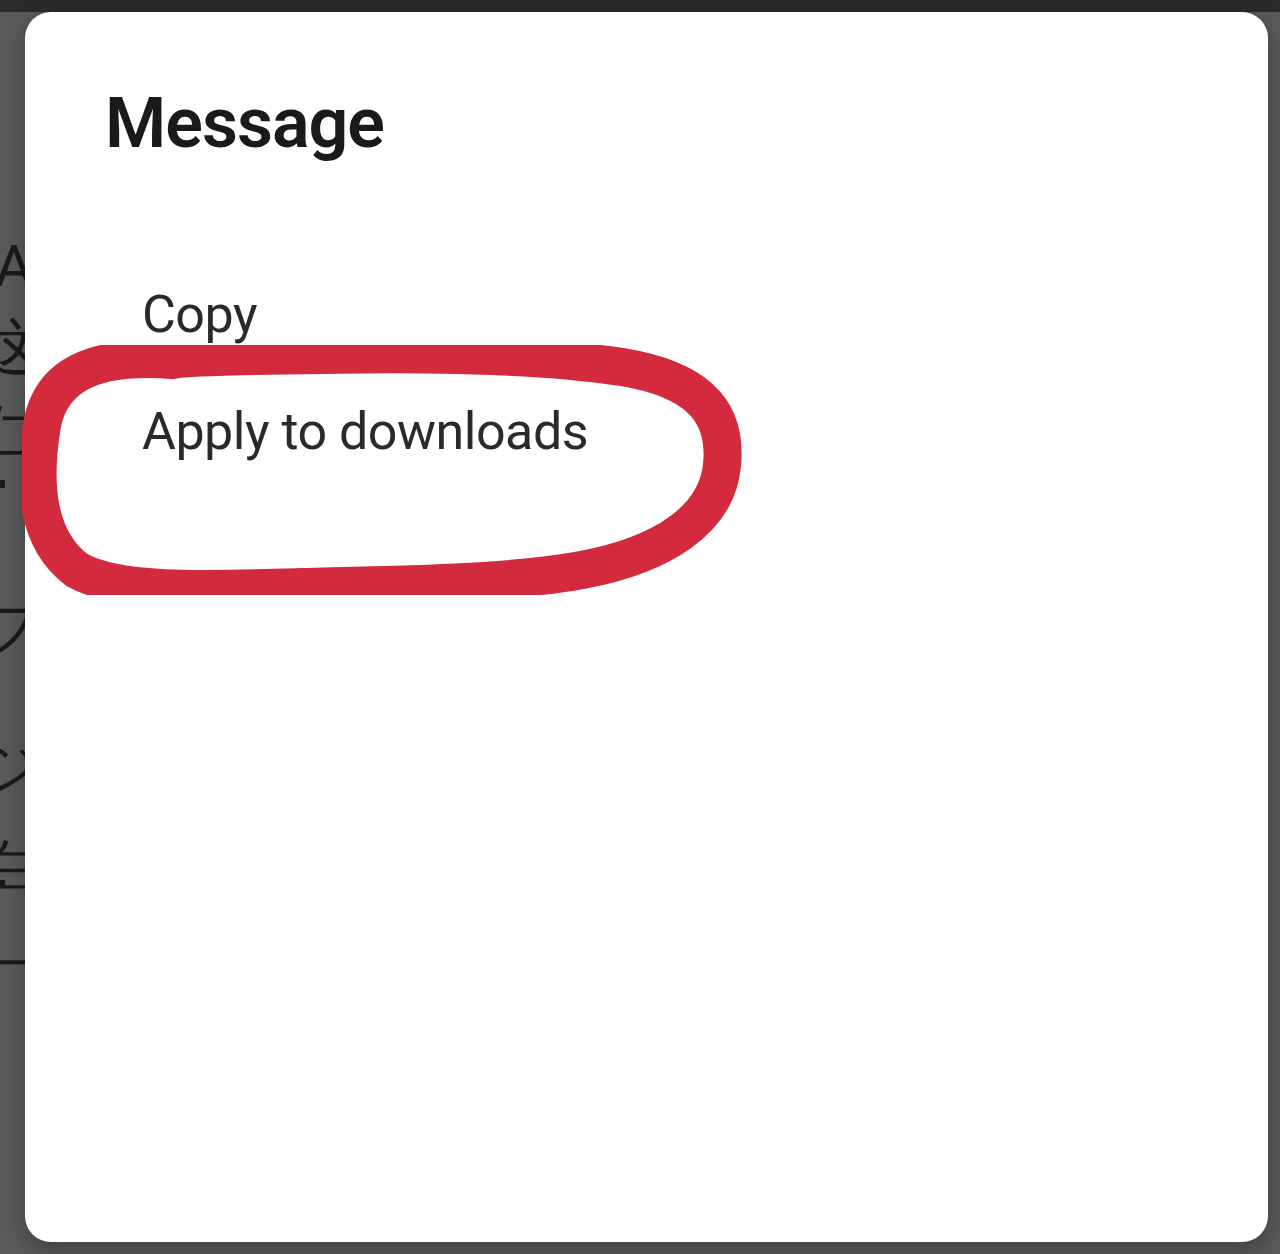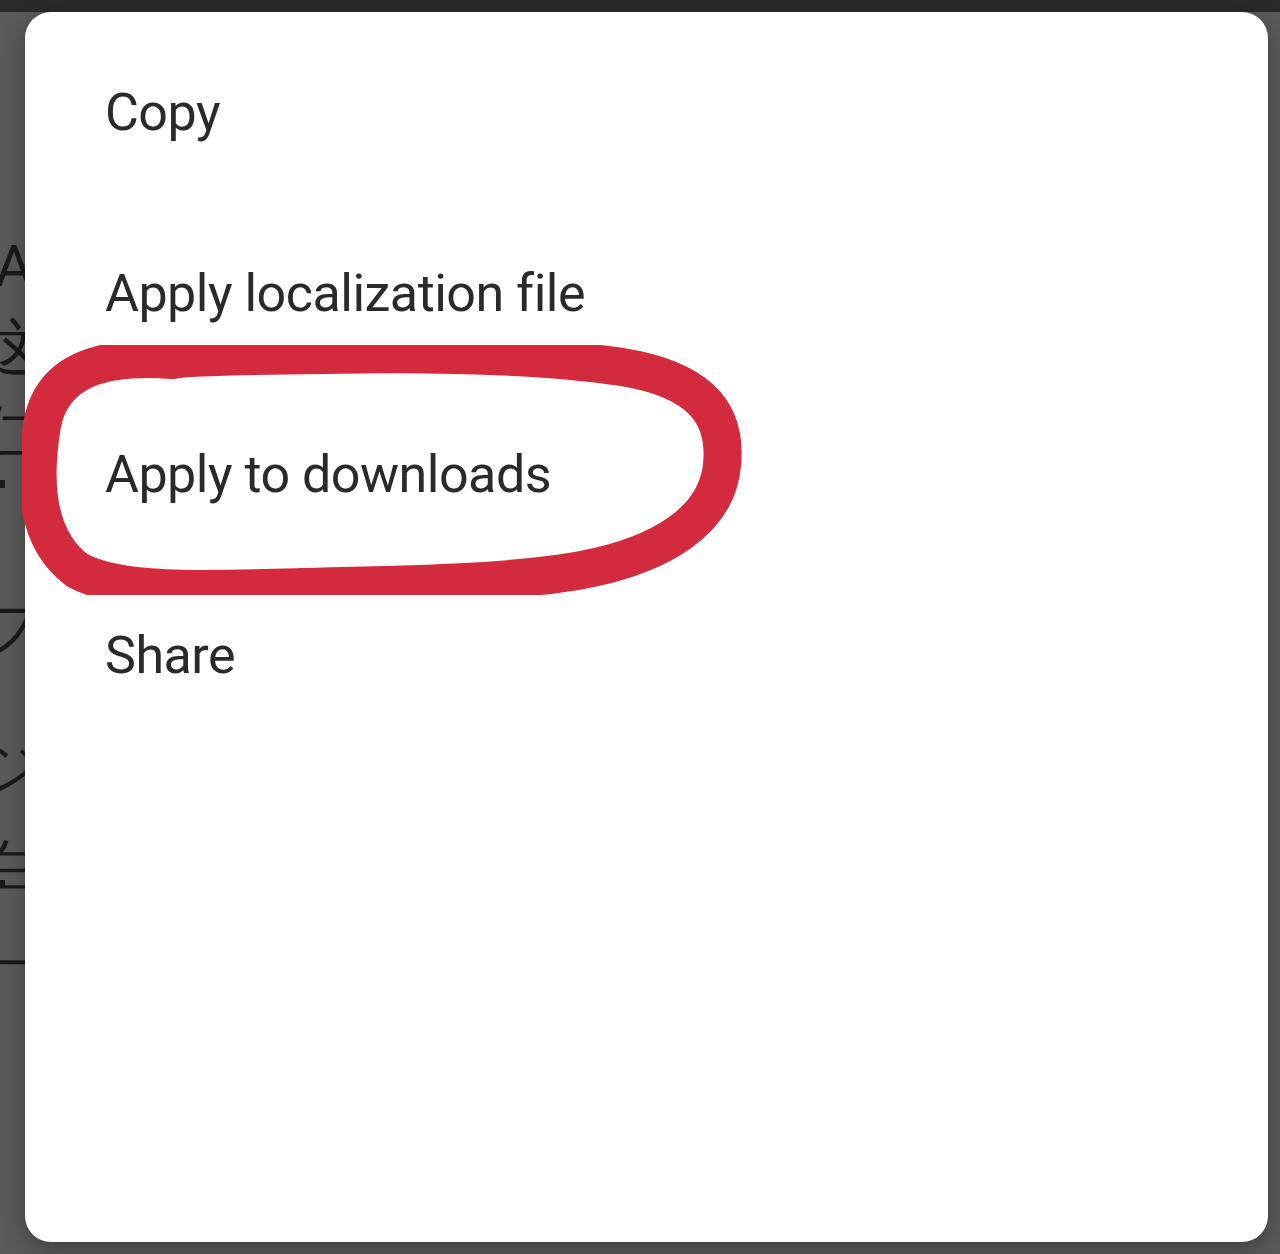--- a/index.html
+++ b/index.html
@@ -63,21 +63,22 @@
     .modal-title {
       font-size: 70px;
       font-weight: 600;
       color: #1a1a1a;
       margin-bottom: 120px;
       letter-spacing: -1px;
     }
     .menu-list {
       display: flex;
       flex-direction: column;
-      gap: 120px;
+      gap: 56px;
+      margin-left: 37px;
     }
     .menu-item {
       font-size: 52px;
       font-weight: 400;
       color: #2a2a2a;
       cursor: pointer;
       letter-spacing: -0.5px;
     }
     .annotation-circle {
       position: absolute;
@@ -105,25 +106,24 @@
   <div class="bg-chars" style="top:480px;left:-45px;width:50px;height:8px;background:#1a1a1a;"></div>
   <div class="bg-chars" style="top:520px;left:-15px;">I</div>
   <div class="bg-chars" style="top:580px;">フ</div>
   <div class="bg-chars" style="top:720px;">ジ</div>
   <div class="bg-chars" style="top:820px;">白</div>
   <div class="bg-chars" style="top:880px;left:-45px;width:50px;height:8px;background:#1a1a1a;"></div>
   <div class="bg-chars" style="top:938px;">厂</div>
 </div>
 
 <div class="modal">
+  <h1 class="modal-title">Message</h1>
   <div class="menu-list">
     <div class="menu-item">Copy</div>
-    <div class="menu-item">Apply localization file</div>
     <div class="menu-item">Apply to downloads</div>
-    <div class="menu-item">Share</div>
   </div>
 </div>
 
 <div class="annotation-circle">
   <svg viewBox="0 0 720 250" xmlns="http://www.w3.org/2000/svg">
     <path d="M 150 15 
              C 80 10, 30 25, 20 80
              C 10 140, 15 195, 55 225
              C 95 248, 180 245, 280 242
              C 380 240, 490 238, 560 225

